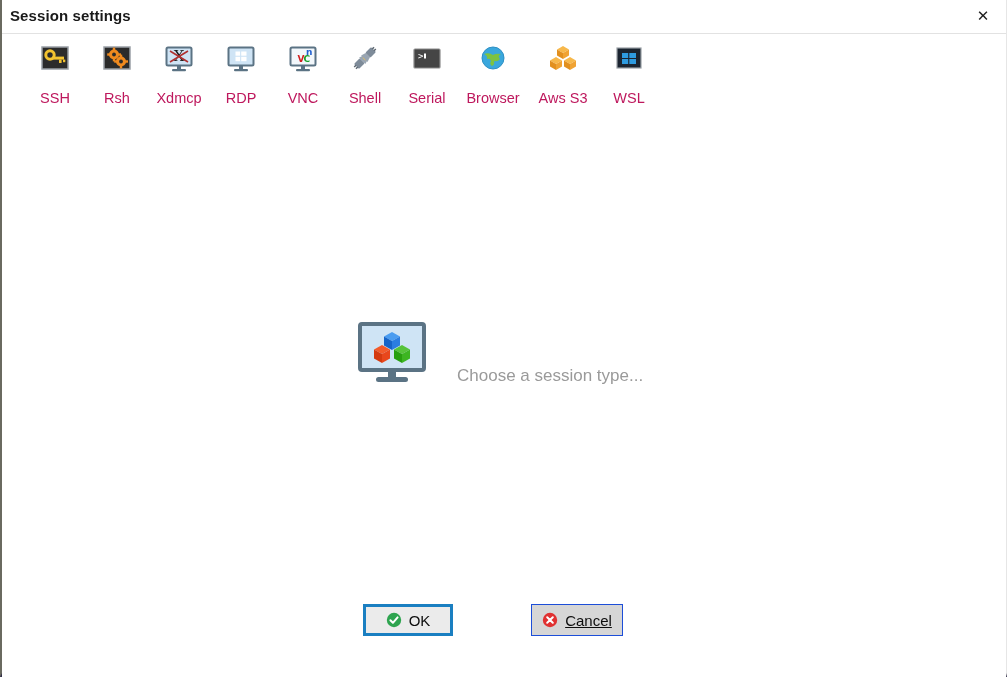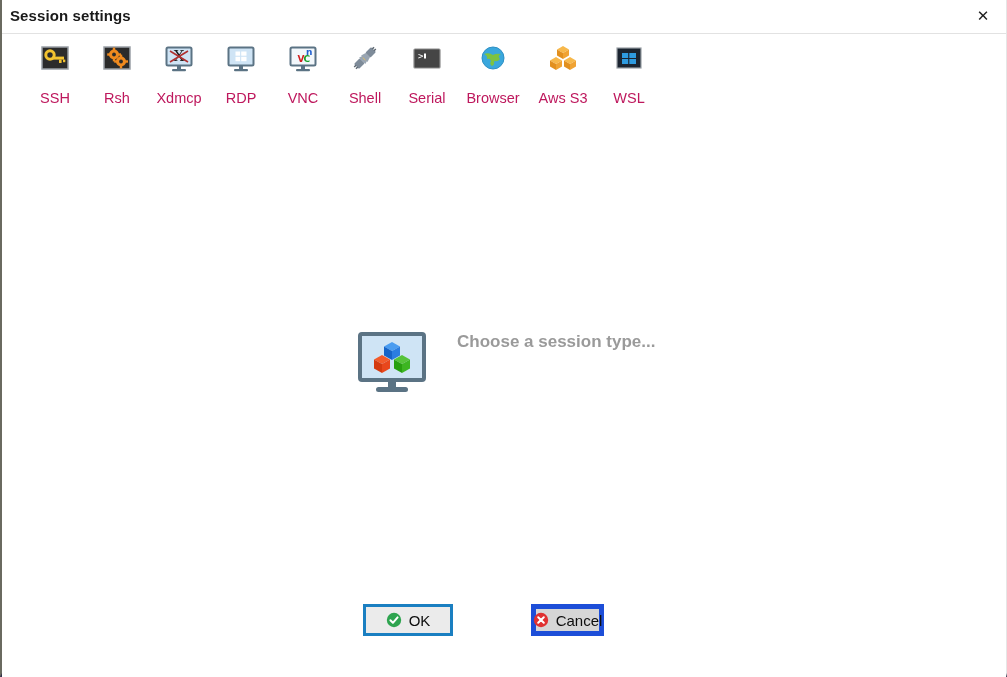--- a/index.html
+++ b/index.html
@@ -97,24 +97,23 @@
 
   
   #content {
     position: relative;
     height: 475px;
     background: #ffffff;
   }
   #placeholder {
     position: absolute;
     left: 355px;
-    top: 210px;
-    display: flex;
-    align-items: flex-start;
-    font-weight: bold;
+    top: 200px;
+    display: flex;
+    align-items: flex-end;
   }
   #placeholder-icon {
     width: 70px;
     height: 64px;
     position: relative;
     margin-right: 30px;
   }
   #placeholder-text {
     font-size: 17px;
     color: #9a9a9a;
@@ -145,23 +144,24 @@
   #ok-button {
     left: 361px;
     width: 90px;
     background: #ebebeb;
     border: 1px solid #b7b7b7;
     outline: 3px solid #1a7fc1;
     outline-offset: -3px;
   }
   #cancel-button {
     left: 529px;
-    width: 73px;
+    width: 92px;
     background: #d6d6d6;
-    border: 5px solid #1d4ed8;
+    border: 1px solid #1d4ed8;
+    text-decoration: underline;
   }
   .btn-icon {
     width: 16px;
     height: 16px;
     margin-right: 7px;
     flex: 0 0 auto;
   }
 
   svg { display: block; overflow: visible; }
 </style>

